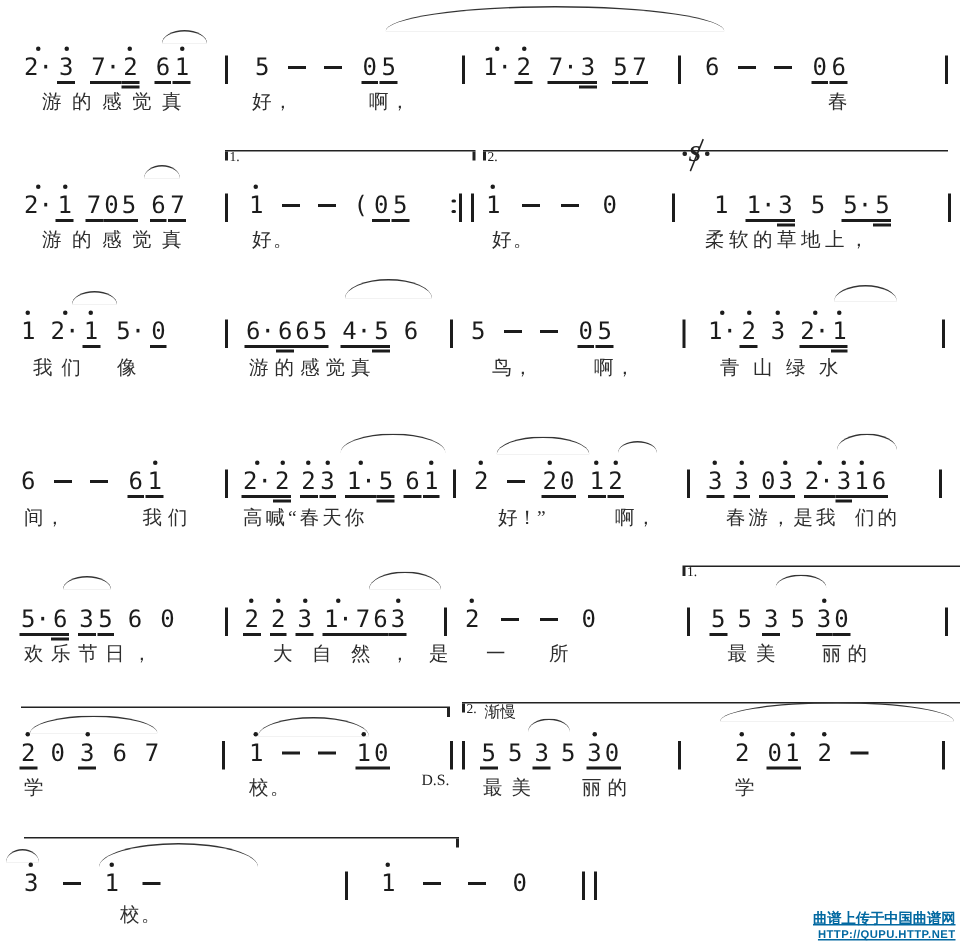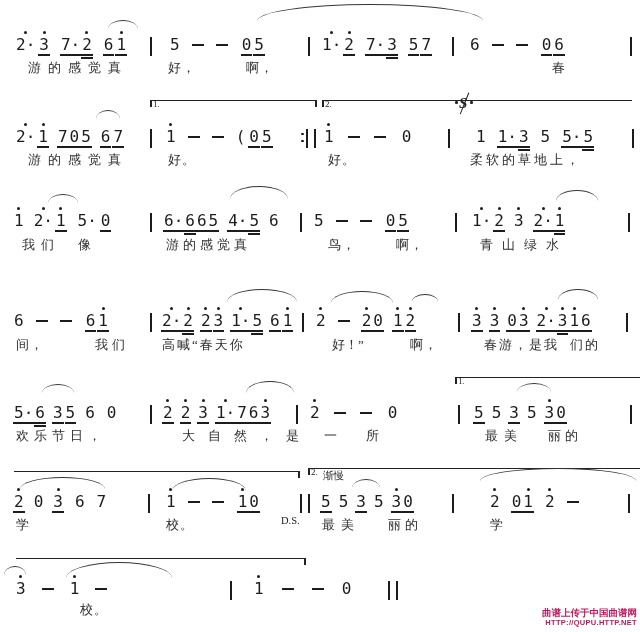--- a/index.html
+++ b/index.html
@@ -681,17 +681,17 @@
           <span class="g">0</span>
         </span>
       </div>
       <div class="bar bar-s" style="left: 230px; top: 581px;"></div>
       <div class="bar bar-f" style="left: 388px; top: 581px;"></div>
       <div class="lyric" style="left: 80px; top: 601px; letter-spacing: 1px;">校。</div>
       <div class="volta vtr" style="left: 16px; top: 558px; width: 290px;"></div>
       <div class="slur" style="left: 4px; top: 566px; width: 22px; height: 8px;"></div>
       <div class="slur" style="left: 66px; top: 562px; width: 106px; height: 15px;"></div>
     </div>
-  <div class="footer" style="color: #be185d;">
+  <div class="footer" style="color: #0369a1; text-decoration: underline;">
     <div class="f1">曲谱上传于中国曲谱网</div>
     <div class="f2">HTTP://QUPU.HTTP.NET</div>
   </div>
 </div>
 
 </body></html>

